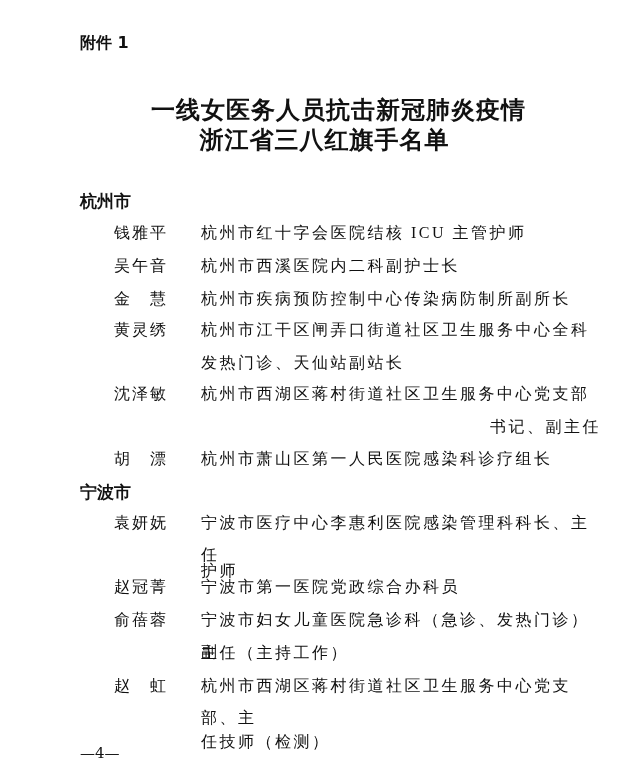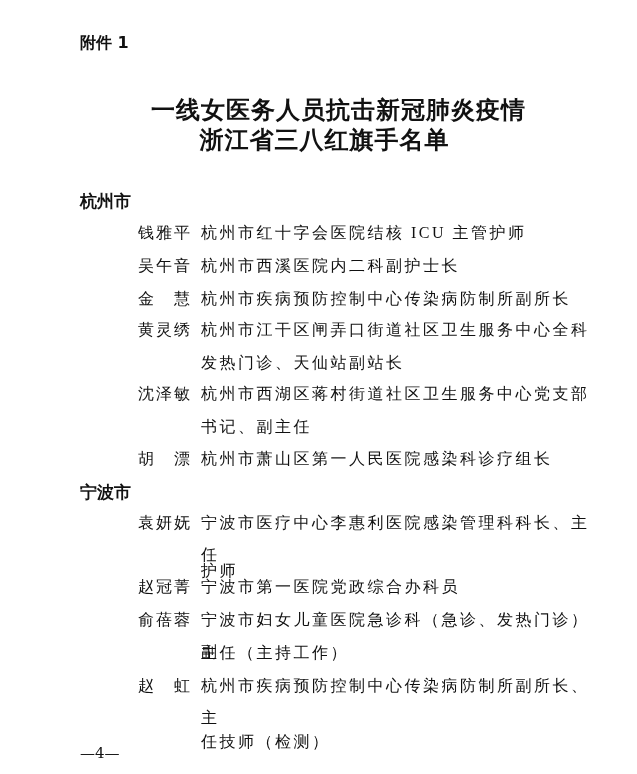--- a/index.html
+++ b/index.html
@@ -3,21 +3,21 @@
   <meta charset="utf-8">
   <style>
     html, body { margin: 0; padding: 0; background: #ffffff; }
     body { width: 637px; height: 774px; position: relative; overflow: hidden; color: #111; }
     .attach { position: absolute; left: 80px; top: 33px; font-family: "DejaVu Sans", sans-serif; font-size: 16px; font-weight: bold; }
     .title { position: absolute; left: 0; width: 637px; text-align: center; font-family: "DejaVu Serif", serif; font-weight: bold; font-size: 24px; letter-spacing: 1px; }
     .t1 { top: 94px; left: 20px; }
     .t2 { top: 124px; left: 6px; }
     .city { position: absolute; left: 80px; font-family: "DejaVu Sans", sans-serif; font-weight: bold; font-size: 17px; }
     .entry { position: absolute; left: 114px; font-family: "DejaVu Serif", serif; font-size: 16px; line-height: 31.5px; }
-    .name { position: absolute; left: 0; width: 58px; letter-spacing: 2px; white-space: nowrap; margin-left: 24px; }
+    .name { position: absolute; left: 0; width: 58px; letter-spacing: 2px; white-space: nowrap; }
     .desc { position: absolute; left: 87px; width: 400px; letter-spacing: 2.5px; white-space: pre-wrap; font-family: Liberation Serif, serif; }
     .footer { position: absolute; left: 80px; top: 744px; font-family: "DejaVu Serif", serif; font-size: 15px; }
   </style>
 </head>
 <body>
 
 <div class="attach">附件 1</div>
 <div class="title t1">一线女医务人员抗击新冠肺炎疫情</div>
 <div class="title t2">浙江省三八红旗手名单</div>
 
@@ -36,21 +36,21 @@
   <span class="desc">杭州市疾病预防控制中心传染病防制所副所长</span>
 </div>
 <div class="entry" style="top:314px;">
   <span class="name">黄灵绣</span>
   <span class="desc">杭州市江干区闸弄口街道社区卫生服务中心全科</span>
   <span class="desc" style="top:33px;">发热门诊、天仙站副站长</span>
 </div>
 <div class="entry" style="top:378px;">
   <span class="name">沈泽敏</span>
   <span class="desc">杭州市西湖区蒋村街道社区卫生服务中心党支部</span>
-  <span class="desc" style="top:33px;">书记、副主任</span>
+  <span class="desc" style="top:33px;text-align:right;">书记、副主任</span>
 </div>
 <div class="entry" style="top:443px;">
   <span class="name">胡　漂</span>
   <span class="desc">杭州市萧山区第一人民医院感染科诊疗组长</span>
 </div>
 
 <div class="city" style="top:481px;">宁波市</div>
 
 <div class="entry" style="top:507px;">
   <span class="name">袁妍妩</span>
@@ -61,17 +61,17 @@
   <span class="name">赵冠菁</span>
   <span class="desc">宁波市第一医院党政综合办科员</span>
 </div>
 <div class="entry" style="top:604px;">
   <span class="name">俞蓓蓉</span>
   <span class="desc">宁波市妇女儿童医院急诊科（急诊、发热门诊）副</span>
   <span class="desc" style="top:33px;">主任（主持工作）</span>
 </div>
 <div class="entry" style="top:670px;">
   <span class="name">赵　虹</span>
-  <span class="desc">杭州市疾病预防控制中心传染病防制所副所长、主</span>
+  <span class="desc">杭州市西湖区蒋村街道社区卫生服务中心党支部、主</span>
   <span class="desc" style="top:33px;margin-top:23px;">任技师（检测）</span>
 </div>
 
 <div class="footer">—4—</div>
 
 </body></html>

